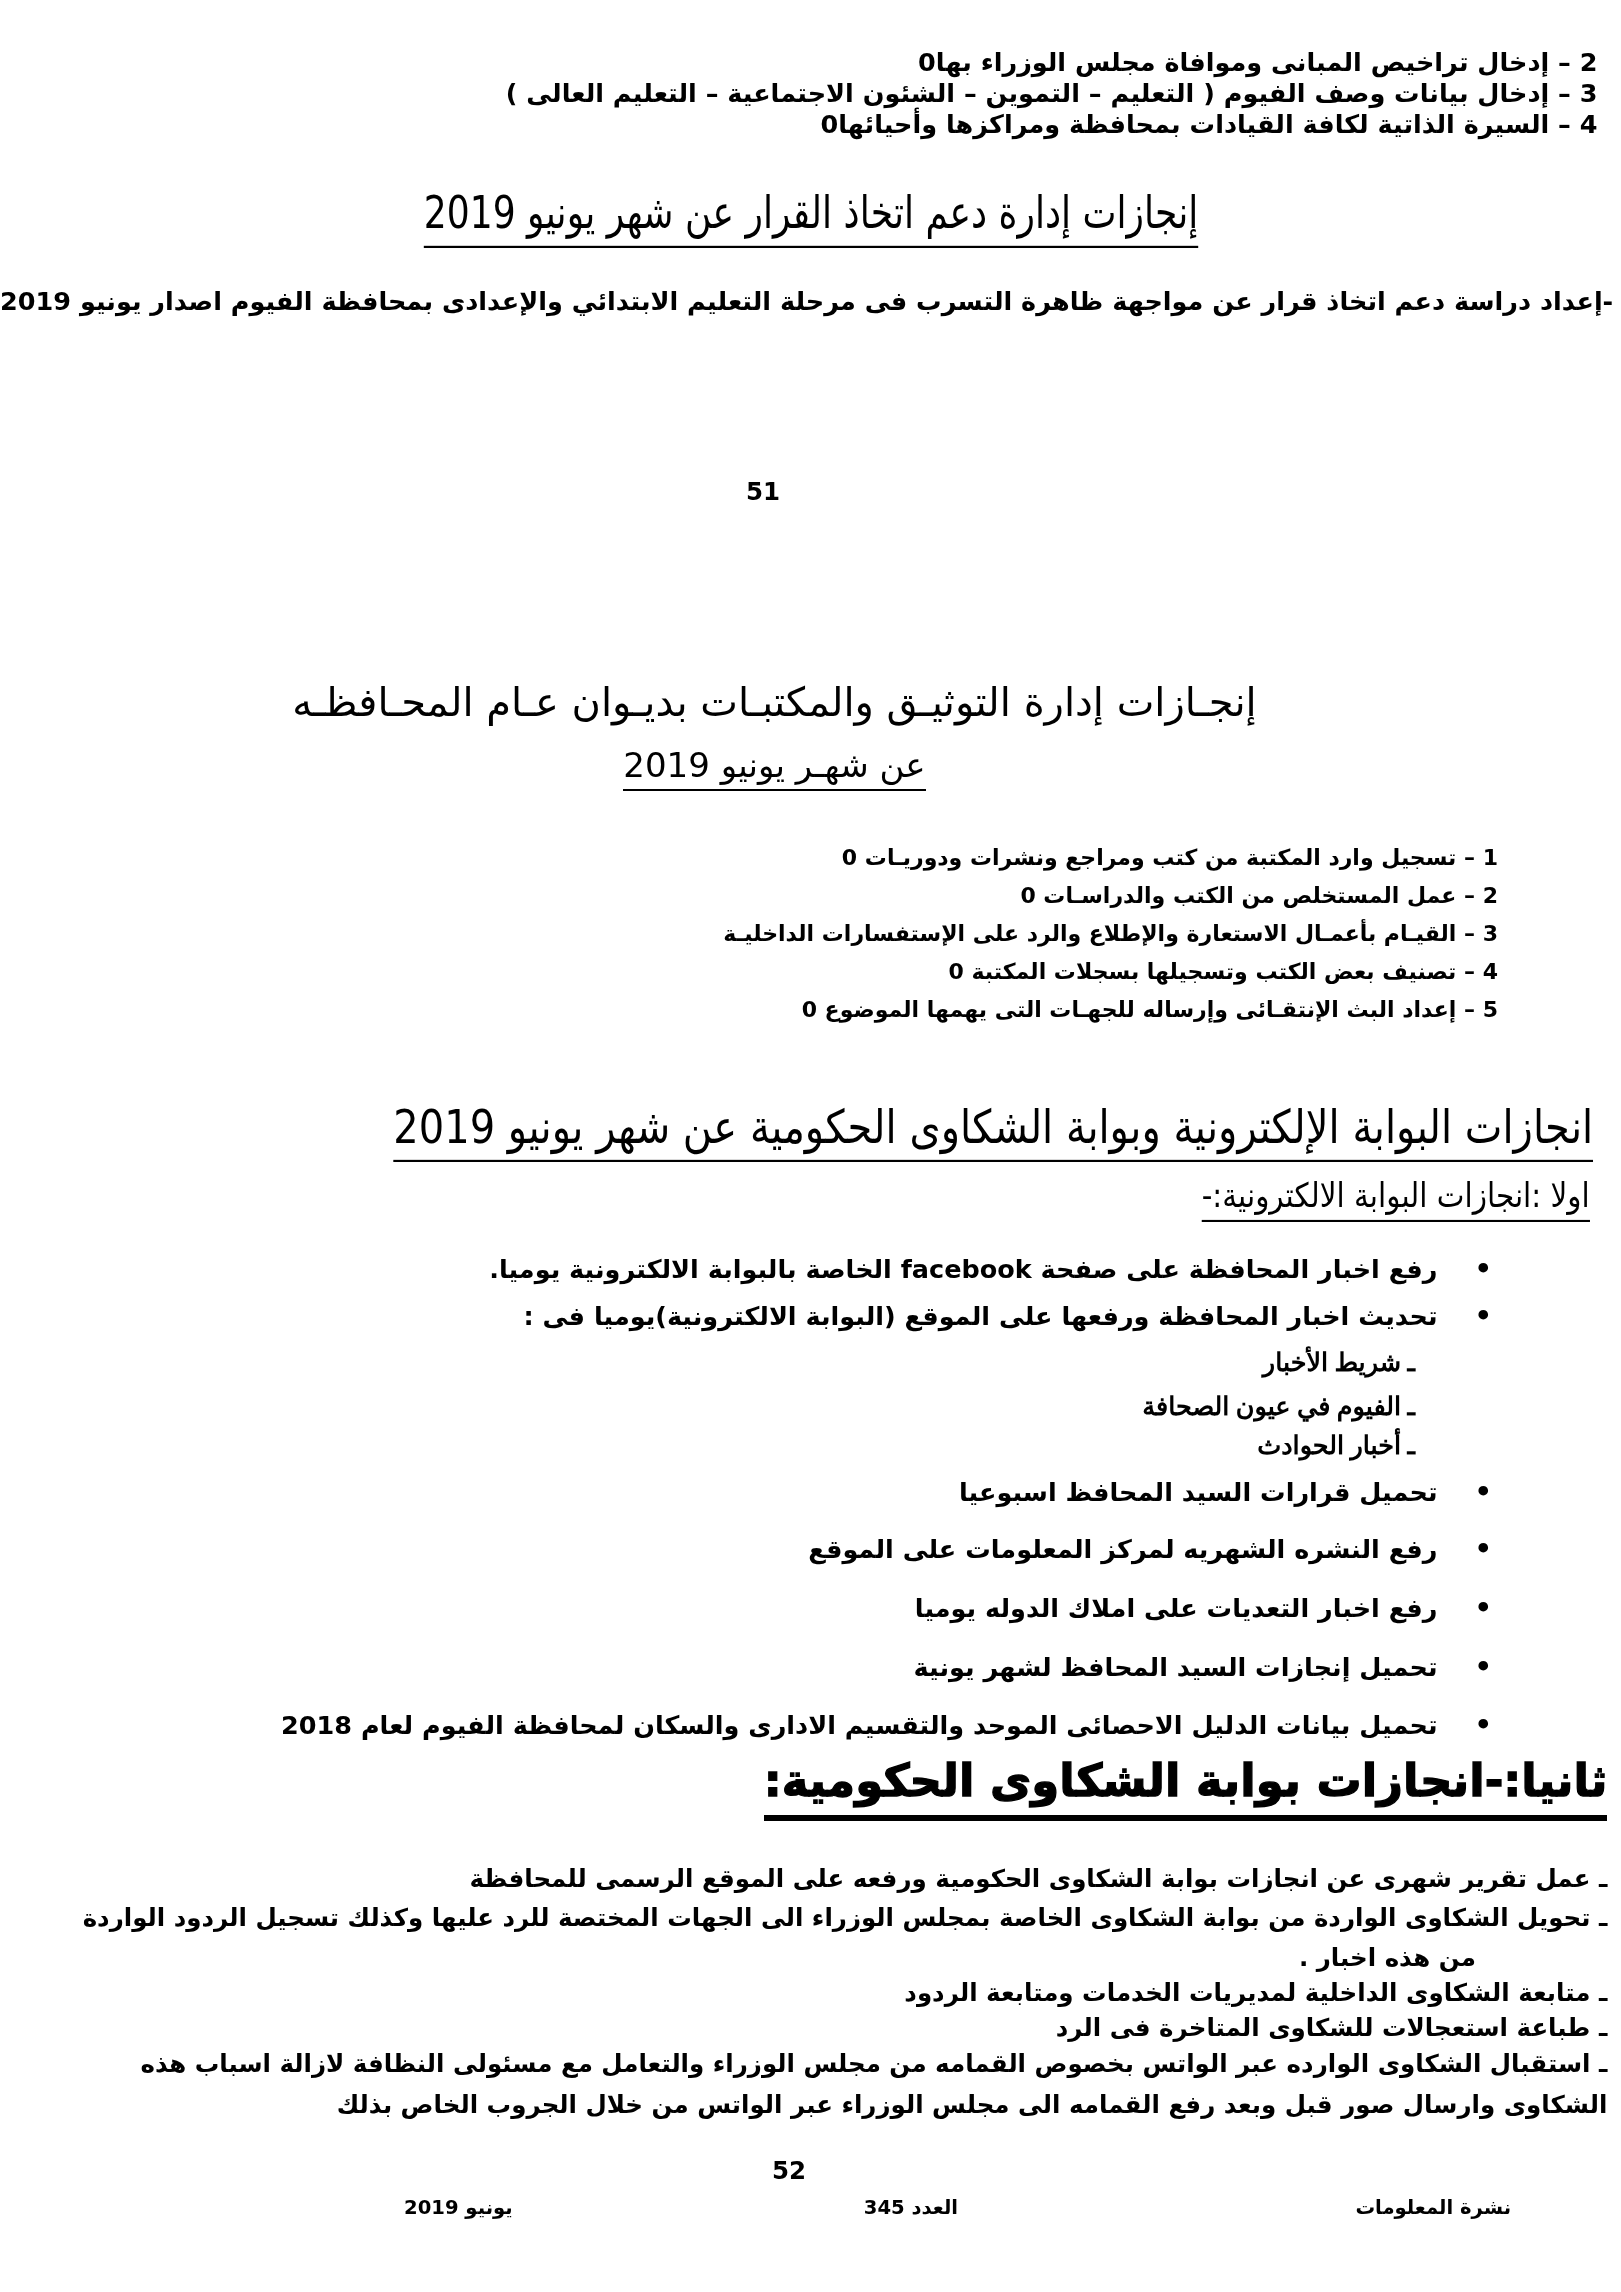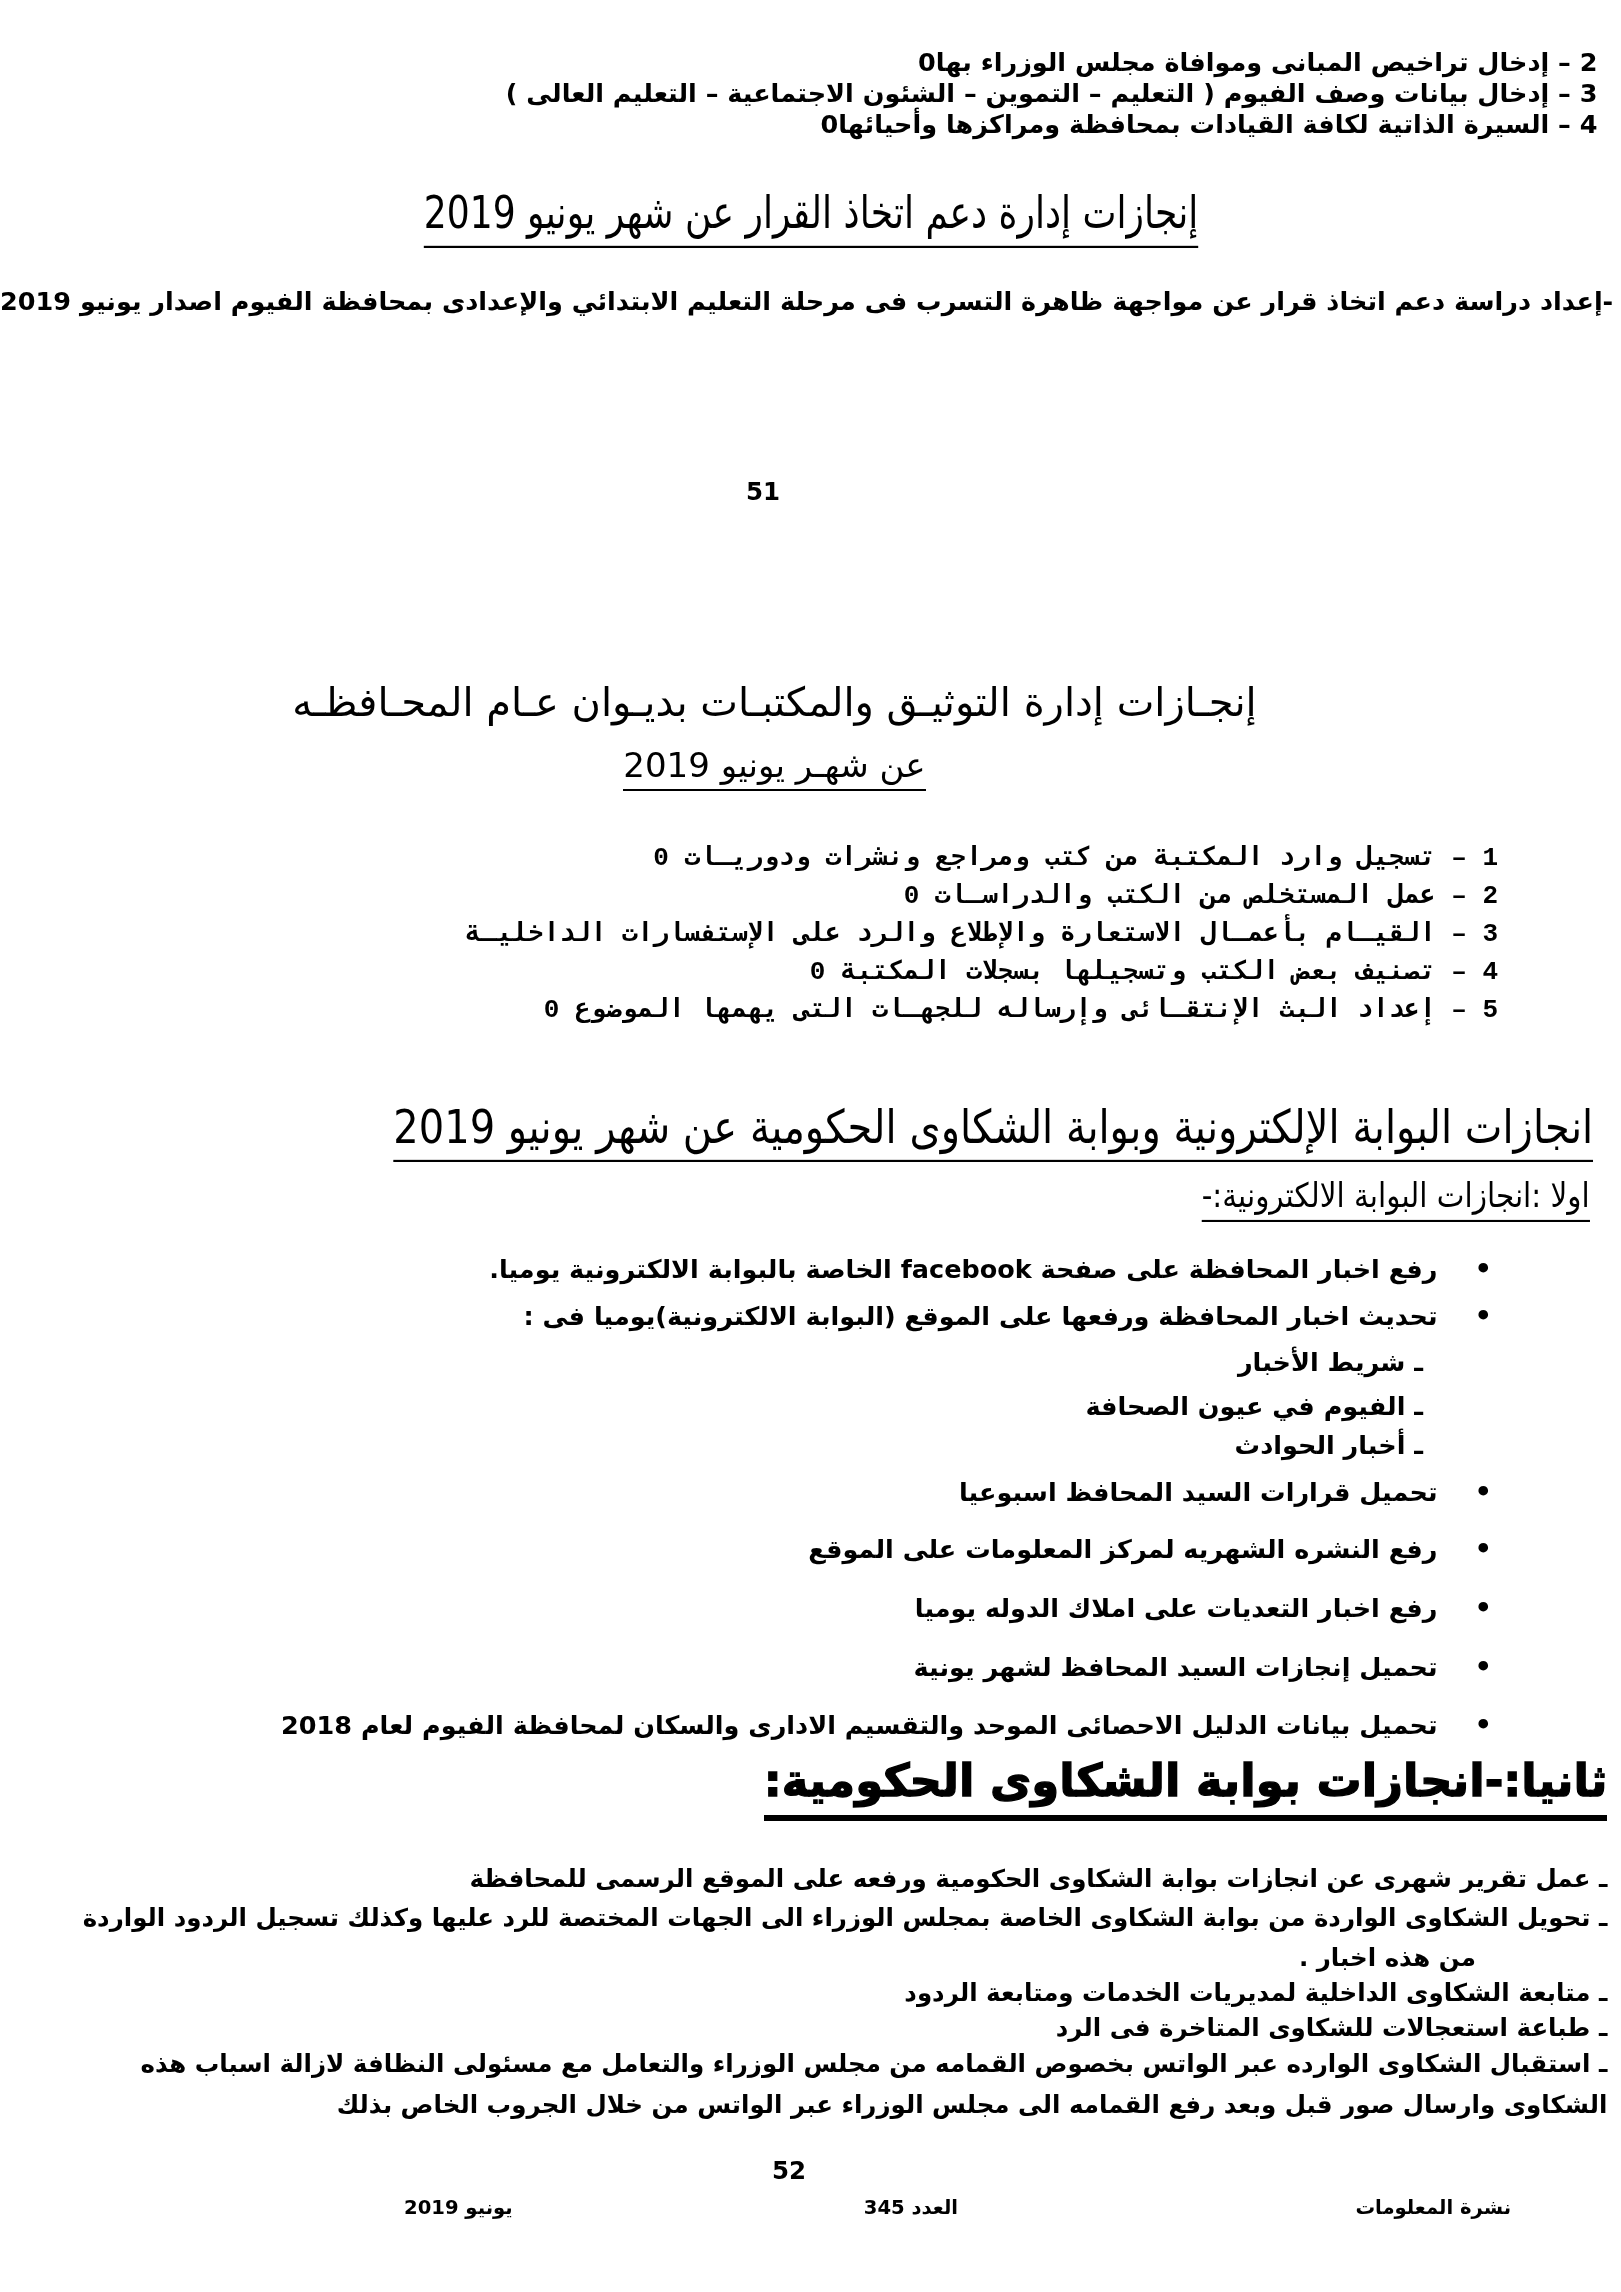--- a/index.html
+++ b/index.html
@@ -19,33 +19,33 @@
              border-bottom:2.9px solid #000;padding-bottom:5.9px;}
   .ds-body{top:286px;right:7.8px;font-size:25.5px;font-weight:bold;white-space:nowrap;text-align:right;}
 
   .pg51{top:477px;left:0;width:1500px;text-align:center;font-size:24.5px;font-weight:bold;padding-left:13px;}
   .pg52{top:2156px;left:0;width:1578px;text-align:center;font-size:24.5px;font-weight:bold;}
 
   
   .h2a{top:679px;left:0;width:1549px;text-align:center;font-size:40px;font-weight:400;}
   .h2b{top:745px;left:0;width:1549px;text-align:center;font-size:34px;font-weight:400;}
   .h2b .inner{display:inline-block;border-bottom:2.9px solid #000;padding-bottom:3.9px;}
-  .doc-list{top:839px;right:123px;text-align:right;font-size:26px;font-weight:bold;line-height:38px;font-family:Liberation Mono, monospace;}
+  .doc-list{top:839px;right:123px;text-align:right;font-size:22px;font-weight:bold;line-height:38px;}
 
   
   .h3{top:1104px;right:27.4px;font-size:43px;font-weight:500;white-space:nowrap;}
   .h3 .inner{display:inline-block;transform:scale(0.93,1.08);transform-origin:right bottom;
              border-bottom:2.9px solid #000;padding-bottom:5.9px;}
   .sub1{top:1178px;right:31px;font-size:32px;font-weight:500;white-space:nowrap;}
   .sub1 .inner{display:inline-block;transform:scale(0.92,1.05);transform-origin:right bottom;
                border-bottom:2.9px solid #000;padding-bottom:3.9px;}
 
   .b-row{position:absolute;right:129px;font-size:25.5px;font-weight:bold;white-space:nowrap;text-align:right;}
   .b-row .dot{display:inline-block;margin-left:37px;font-size:27.4px;}
-  .b-row.sub{right:198px;}
+  .b-row.sub{right:206px;font-family:Liberation Serif, serif;}
 
   
   .h4{top:1754px;right:13.7px;font-size:45px;font-weight:bold;white-space:nowrap;}
   .h4 .inner{display:inline-block;border-bottom:6.9px solid #000;padding-bottom:7.8px;
              -webkit-text-stroke:1.3px #000;}
   .c-row{position:absolute;right:13.7px;font-size:24.5px;font-weight:bold;white-space:nowrap;text-align:center;}
   .c-row.indent{right:145px;}
 
   
   .f-item{position:absolute;top:2196px;font-size:19.6px;font-weight:bold;white-space:nowrap;}

